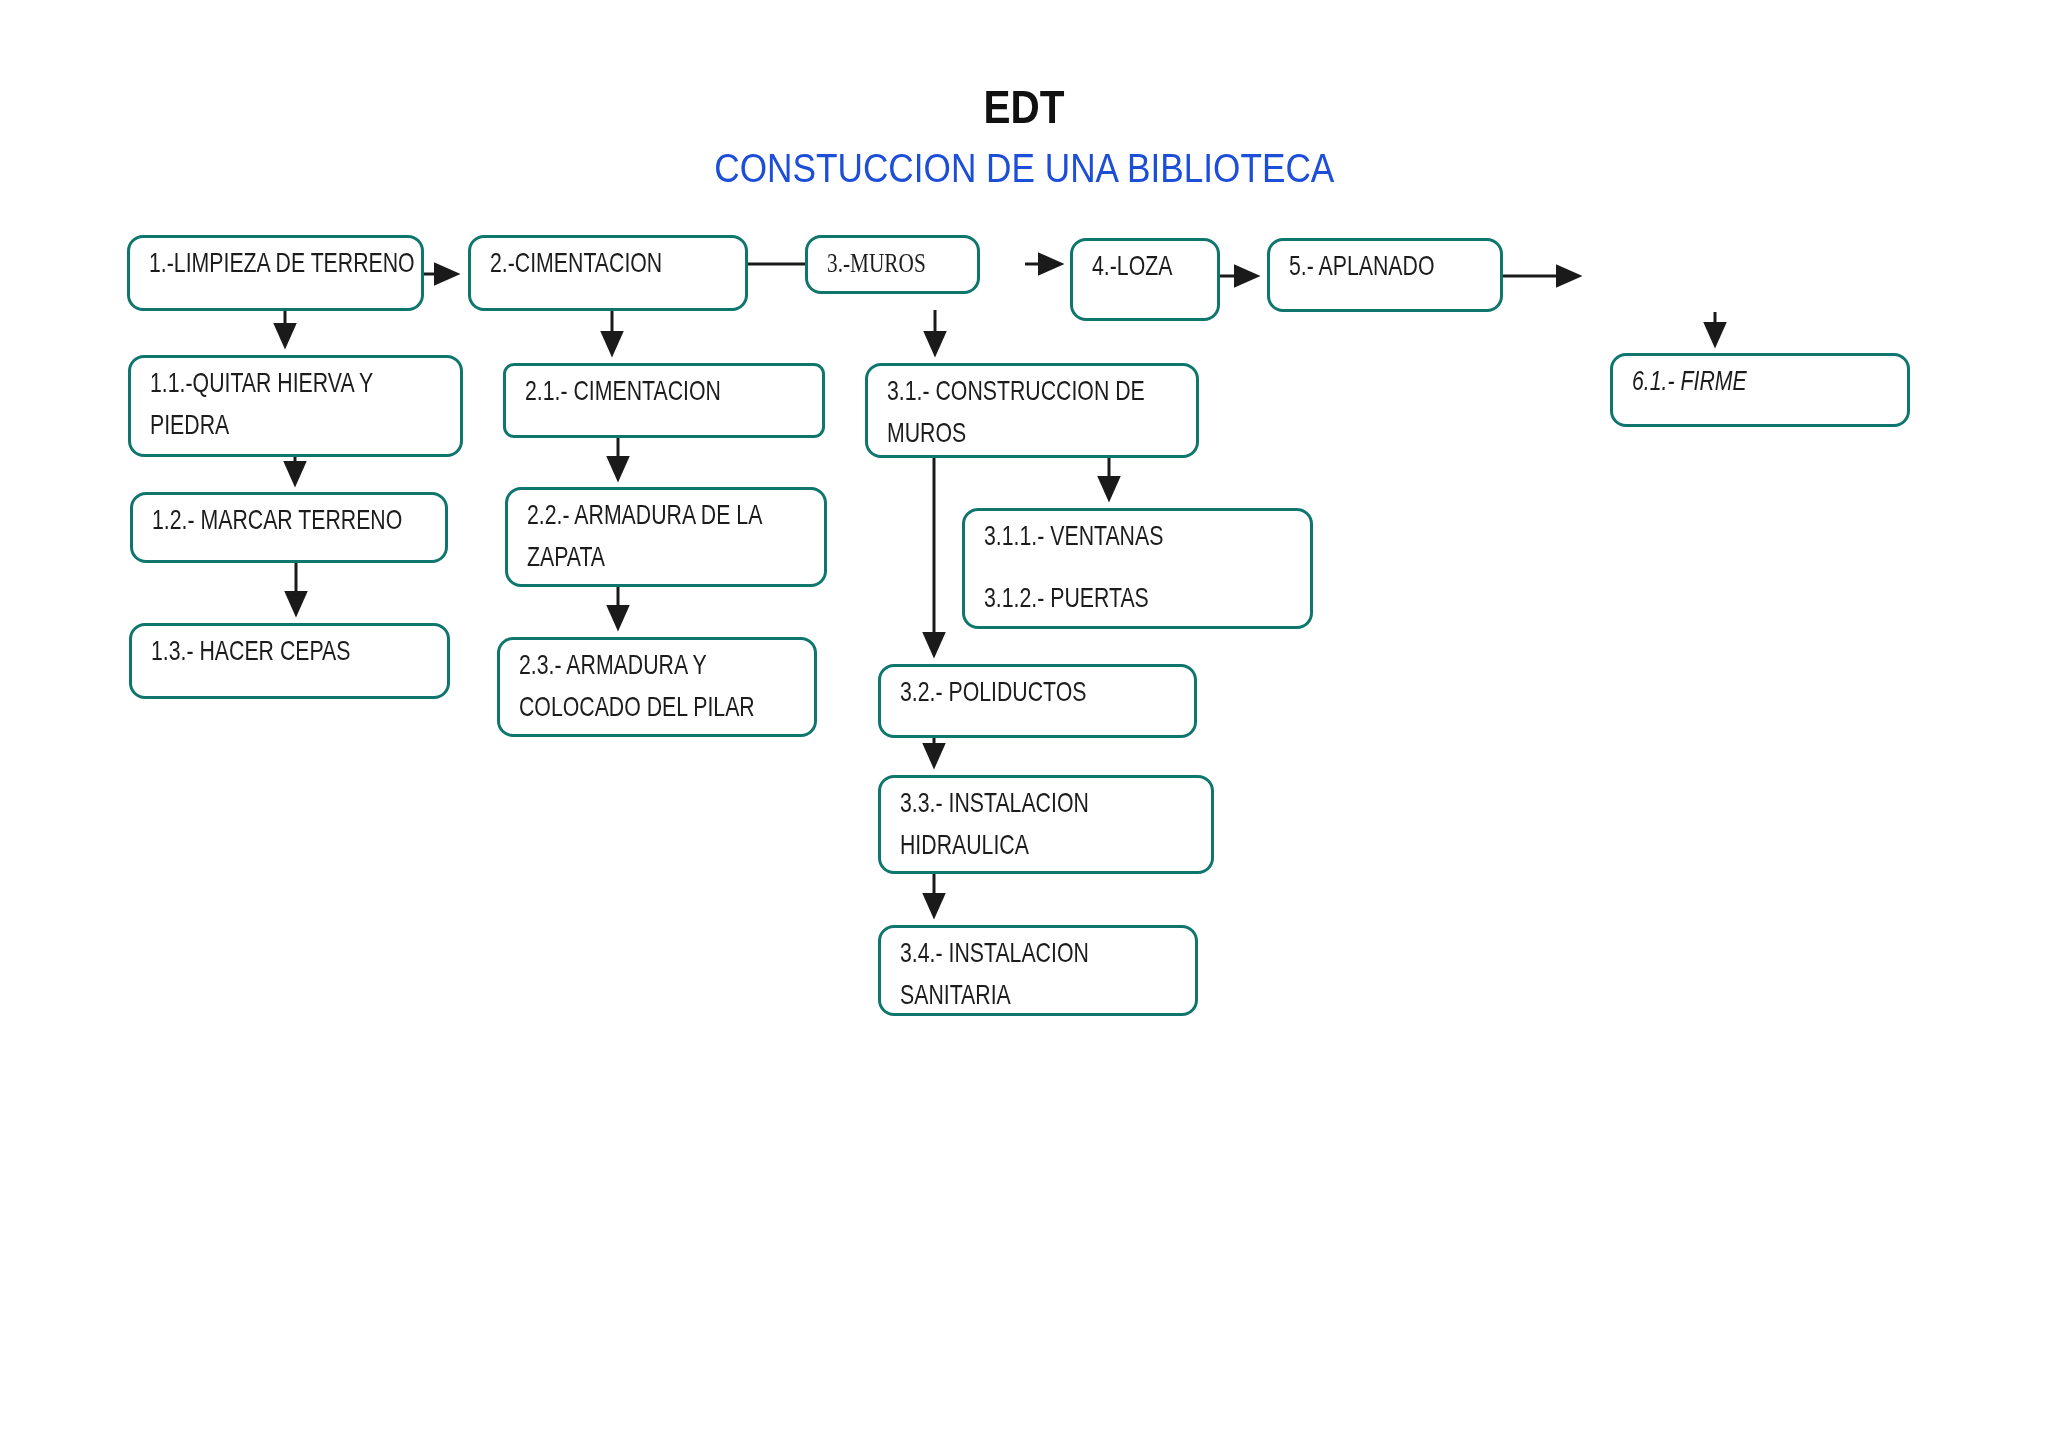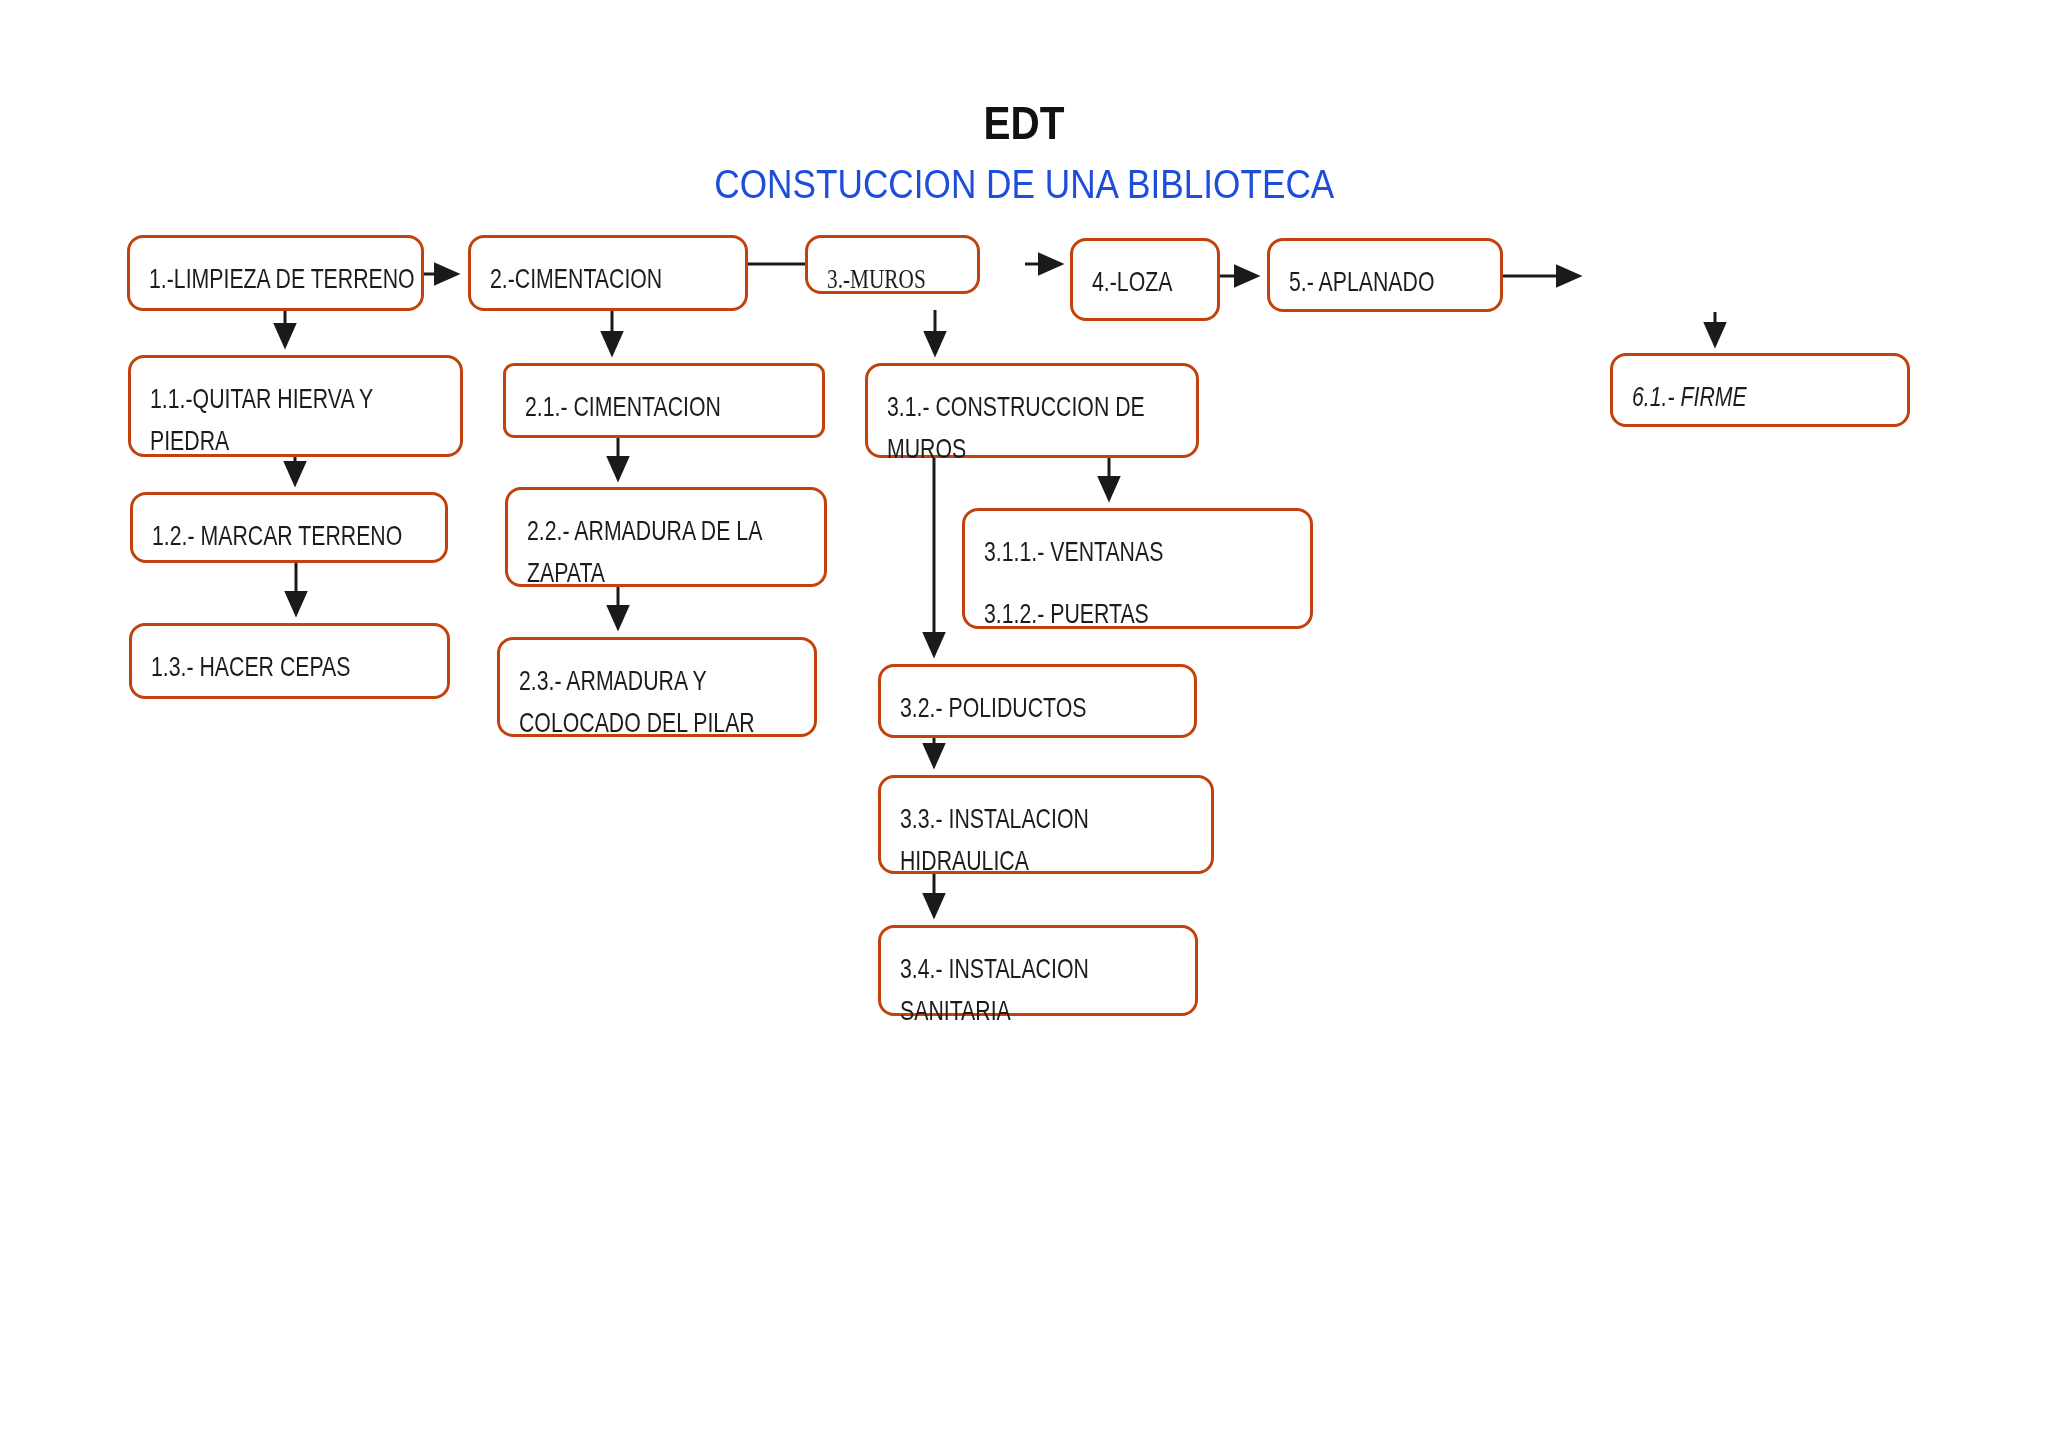--- a/index.html
+++ b/index.html
@@ -6,34 +6,34 @@
   .canvas{
     position:relative;
     width:2048px;height:1448px;
     background:#ffffff;
     font-family:"Liberation Sans",sans-serif;
     color:#1c1c1c;
     overflow:hidden;
   }
   .titles{position:absolute;top:84px;left:0;width:2048px;text-align:center;}
   .titles h1{
-    margin:16px;font-size:46px;font-weight:700;line-height:46px;color:#111;
+    margin:0;font-size:46px;font-weight:700;line-height:46px;color:#111;
   }
   .titles h1 span{display:inline-block;transform:scaleX(.88);transform-origin:50% 50%;}
   .titles h2{
     margin:16px 0 0 0;font-size:40px;font-weight:400;line-height:44px;color:#1d4ed8;
   }
   .titles h2 span{display:inline-block;transform:scaleX(.88);transform-origin:50% 50%;}
   .node{
     position:absolute;
     box-sizing:border-box;
     background:#ffffff;
-    border:3px solid #c2410c;
+    border:3px solid #0f766e;
     border-radius:16px;
-    padding:20px 10px 0 19px;
+    padding:4px 10px 0 19px;
     font-size:28px;
     line-height:42px;
   }
   .node .label{
     display:inline-block;
     white-space:pre;
     transform:scaleX(.76);
     transform-origin:0 0;
   }
   .pair .label{display:block;}

